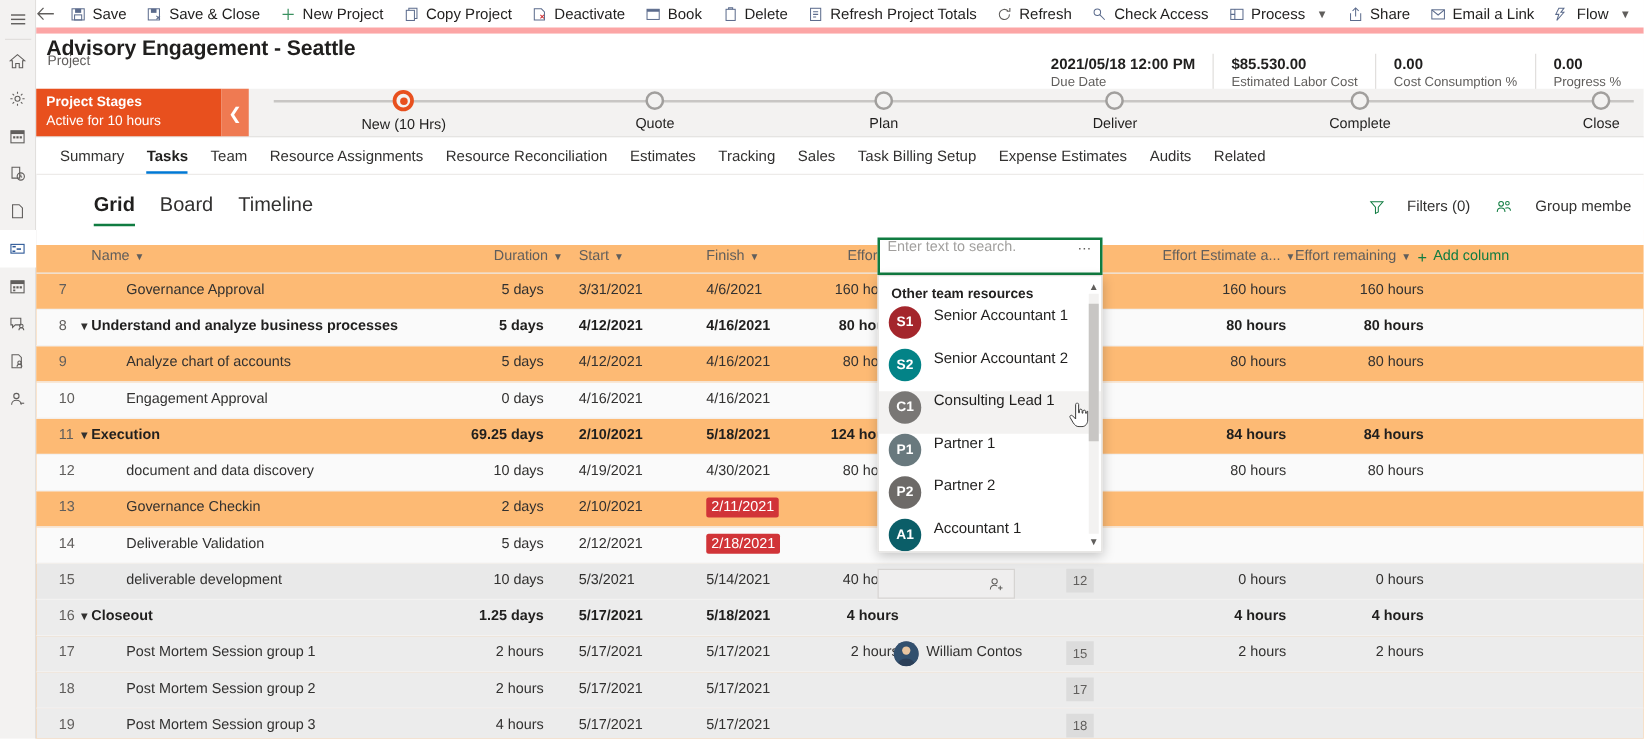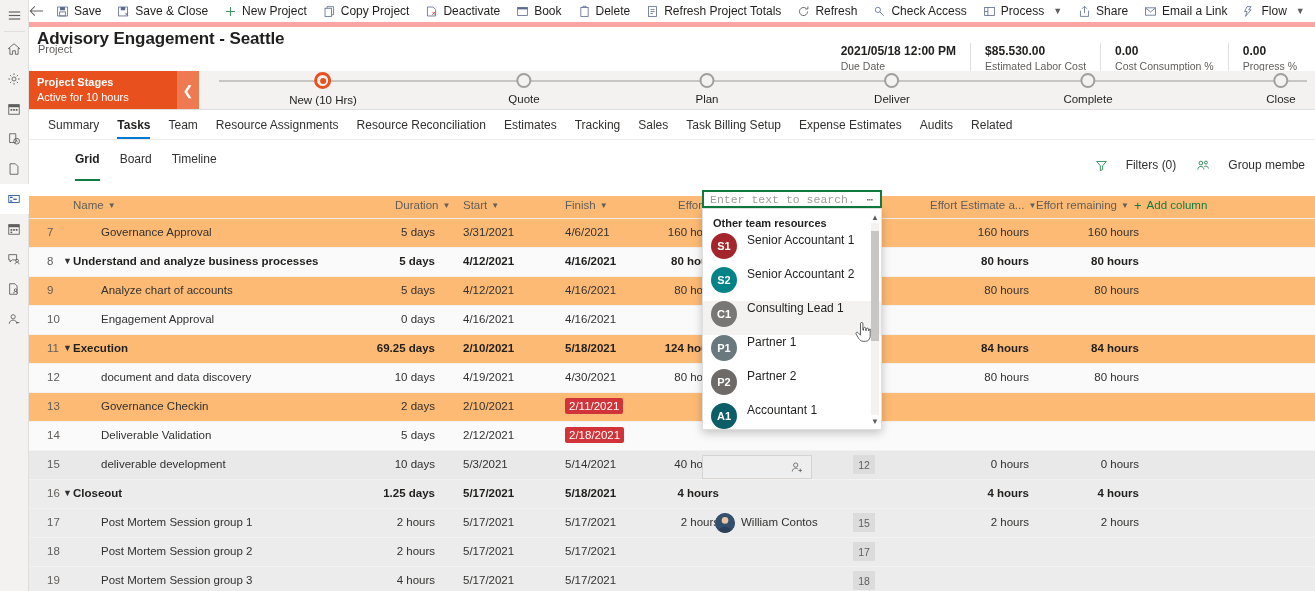--- a/index.html
+++ b/index.html
@@ -105,22 +105,22 @@
   .tab { position: relative; padding: 0 9px; height: 29px; display:flex; align-items:center;
          font-size: 12px; color: #323130; }
   .tab.sel { font-weight: 700; color: #201f1e; }
   .tab.sel::after {
     content:''; position:absolute; left: 9px; right: 9px; bottom: 0; height: 2px; background:#0078d4;
   }
 
   
   .subbar { position: absolute; left: 29px; top: 152px; right: 0; height: 32px; background:#fff; }
   .subtabs { position:absolute; left: 42px; top: 0; display:flex; align-items:center; }
-  .subtab { position: relative; padding: 0 10px; height: 26px; display:flex; align-items:flex-start;
-            font-size: 12px; color:#323130; }
+  .subtab { position: relative; padding: 0 10px; height: 26px; display:flex; align-items:center;
+            font-size: 16px; color:#323130; }
   .subtab:first-child { padding-left: 4px; }
   .subtab.sel { font-weight: 700; color:#201f1e; }
   .subtab.sel::after {
     content:''; position:absolute; left: 4px; right: 10px; bottom: -3px; height: 2px; background:#107c41;
   }
   .subtools { position:absolute; right: 0; top: 2px; display:flex; align-items:center; }
   .subtool { display:inline-flex; align-items:center; gap:18px; padding: 0 10px; height: 22px;
              font-size: 12px; color: #323130; }
   .subtool .ci { color:#107c41; display:flex; }
 
@@ -153,23 +153,23 @@
   }
   .res-name { position:absolute; left: 28px; top: 7px; font-size: 11.5px; color:#323130; }
   .rowcount {
     position: absolute; top: 4px; width: 22px; height: 19px; background: #dcdcdc;
     font-size: 10.5px; color: #605e5c; display:flex; align-items:center; justify-content:center;
   }
 
   
   .lookup { position: absolute; left: 702px; top: 190px; width: 180px; z-index: 50; }
   .lookup-input {
-    width: 180px; height: 18px; border: 2px solid #107c41; background: #fff;
-    display:flex; align-items:flex-end; padding: 0 6px;
-    font-size: 11.5px; color: #a19f9d; font-family: Liberation Mono, monospace;
+    width: 180px; height: 30px; border: 2px solid #107c41; background: #fff;
+    display:flex; align-items:flex-start; padding: 0 6px;
+    font-size: 11.5px; color: #a19f9d;
   }
   .lookup-input .dots { margin-left: auto; color:#605e5c; letter-spacing:1px; font-size: 11px; }
   .lookup-menu {
     width: 180px; height: 222px; background: #fff; border: 1px solid #e1dfdd;
     box-shadow: 0 3px 9px rgba(0,0,0,0.22); position: relative; overflow: hidden;
   }
   .lookup-group { font-size: 11px; font-weight: 700; color: #201f1e; padding: 8px 10px 4px 10px; }
   .lookup-item { display:flex; align-items:flex-start; gap: 10px; height: 34px; padding: 0 8px; }
   .lookup-item.hover { background: #f3f2f1; }
   .av {

